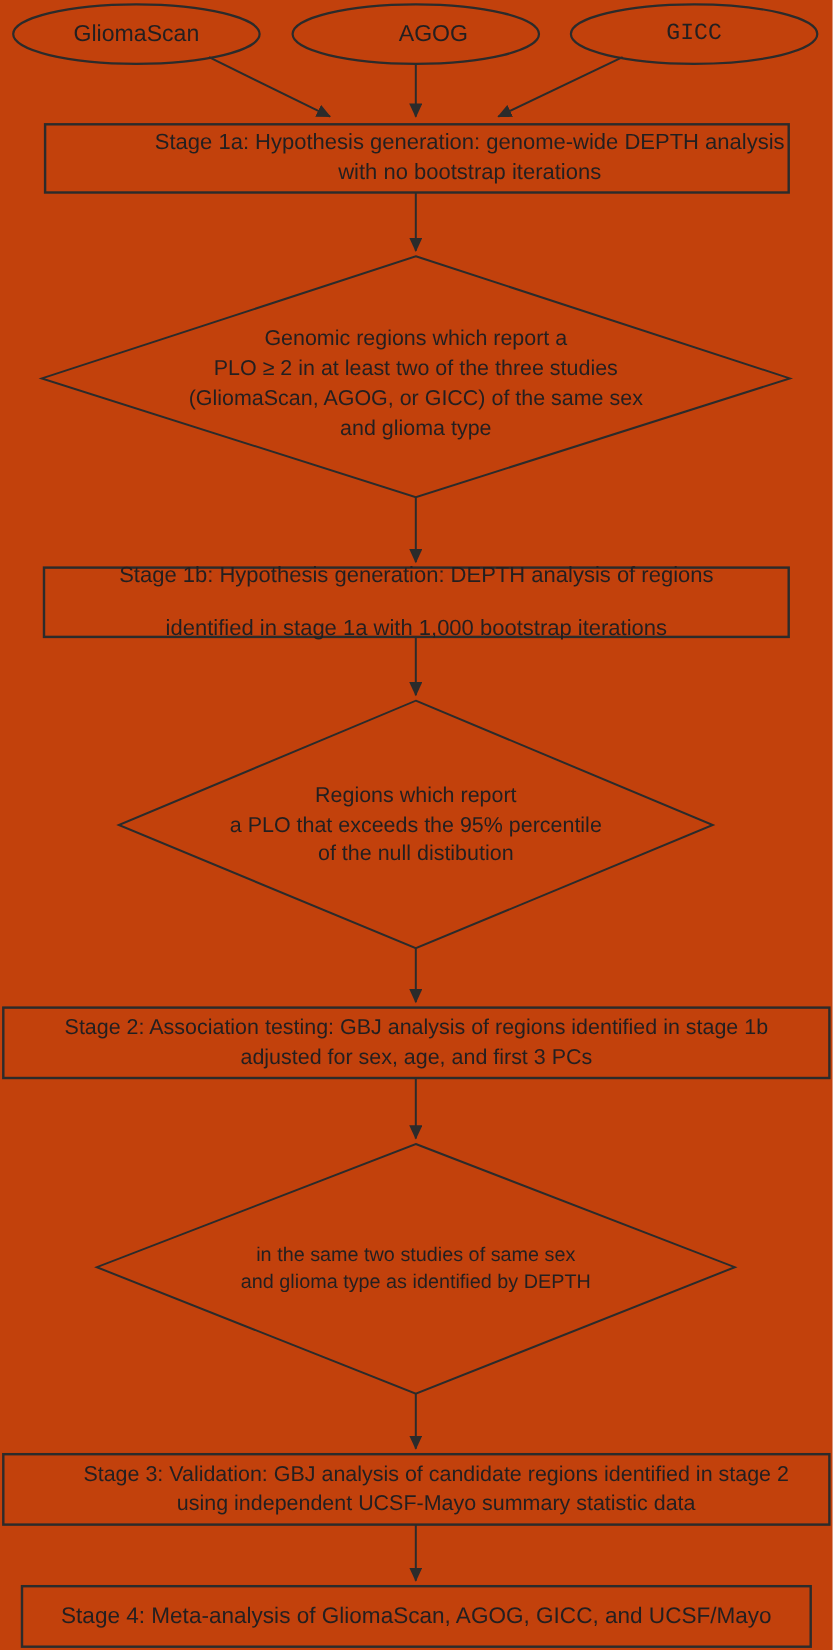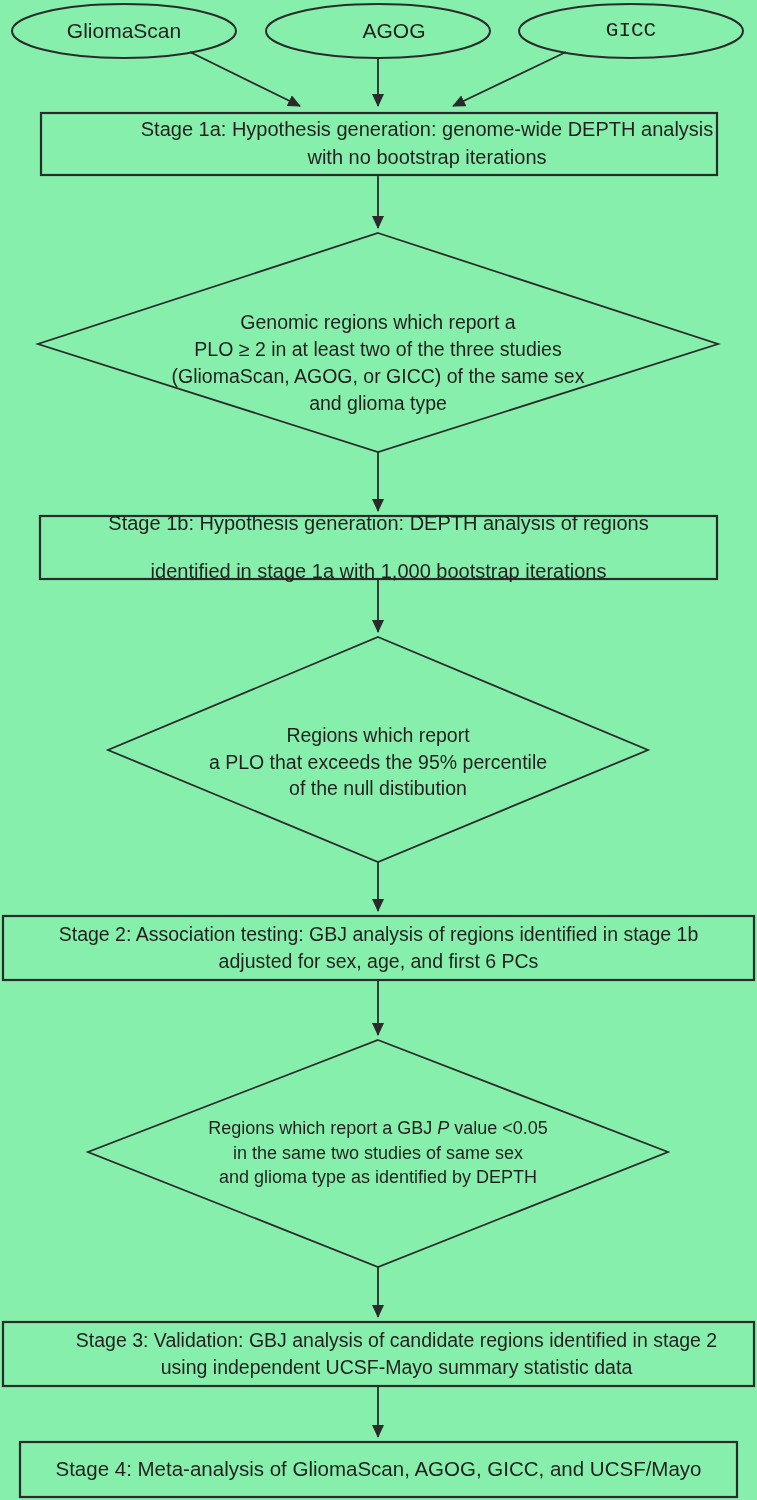--- a/index.html
+++ b/index.html
@@ -5,21 +5,21 @@
   html, body {
     margin: 0;
     padding: 0;
     background: #ffffff;
     font-family: "Liberation Sans", sans-serif;
   }
   .canvas {
     position: relative;
     width: 757px;
     height: 1500px;
-    background: #86efac;
+    background: #c2410c;
     overflow: hidden;
   }
   .shapes {
     position: absolute;
     left: 0;
     top: 0;
   }
   .txt {
     position: absolute;
     display: flex;
@@ -91,47 +91,44 @@
 
   <div class="txt ellipse-label" style="left:12px; top:4px; width:224px; height:54px;">GliomaScan</div>
   <div class="txt ellipse-label" style="left:282px; top:4px; width:224px; height:54px;">AGOG</div>
   <div class="txt ellipse-label" style="left:519px; top:4px; width:224px; height:54px;font-family:Liberation Mono, monospace;">GICC</div>
 
   <div class="txt box-label" style="left:41px; top:113px; width:676px; height:62px;padding-left:48px;">
     <div>Stage 1a: Hypothesis generation: genome-wide DEPTH analysis</div>
     <div>with no bootstrap iterations</div>
   </div>
 
-  <div class="txt diamond-label" style="left:108px; top:304px; width:540px; height:118px;">
+  <div class="txt diamond-label" style="left:108px; top:290px; width:540px; height:118px;">
     <div>Genomic regions which report a</div>
     <div>PLO ≥ 2 in at least two of the three studies</div>
     <div>(GliomaScan, AGOG, or GICC) of the same sex</div>
     <div>and glioma type</div>
   </div>
 
   <div class="txt box-label" style="left:40px; top:516px; width:677px; height:63px;gap:20px;">
     <div>Stage 1b: Hypothesis generation: DEPTH analysis of regions</div>
     <div>identified in stage 1a with 1,000 bootstrap iterations</div>
   </div>
 
-  <div class="txt diamond-label" style="left:118px; top:706px; width:520px; height:88px;margin-top:12px;">
+  <div class="txt diamond-label" style="left:118px; top:706px; width:520px; height:88px;">
     <div>Regions which report</div>
     <div>a PLO that exceeds the 95% percentile</div>
     <div>of the null distibution</div>
   </div>
 
   <div class="txt box-label-sm" style="left:3px; top:916px; width:751px; height:64px;">
     <div>Stage 2: Association testing: GBJ analysis of regions identified in stage 1b</div>
-    <div>adjusted for sex, age, and first 6 PCs</div>
+    <div>adjusted for sex, age, and first 3 PCs</div>
   </div>
 
   <div class="txt diamond-label-sm" style="left:118px; top:1112px; width:520px; height:82px;">
-    <div>
-      <span>Regions which report a GBJ </span><span class="it">P</span><span> value &lt;0.05</span>
-    </div>
     <div>in the same two studies of same sex</div>
     <div>and glioma type as identified by DEPTH</div>
   </div>
 
   <div class="txt box-label-sm" style="left:21px; top:1322px; width:751px; height:64px;">
     <div>Stage 3: Validation: GBJ analysis of candidate regions identified in stage 2</div>
     <div>using independent UCSF-Mayo summary statistic data</div>
   </div>
 
   <div class="txt box-label-lg" style="left:20px; top:1442px; width:717px; height:55px;">

